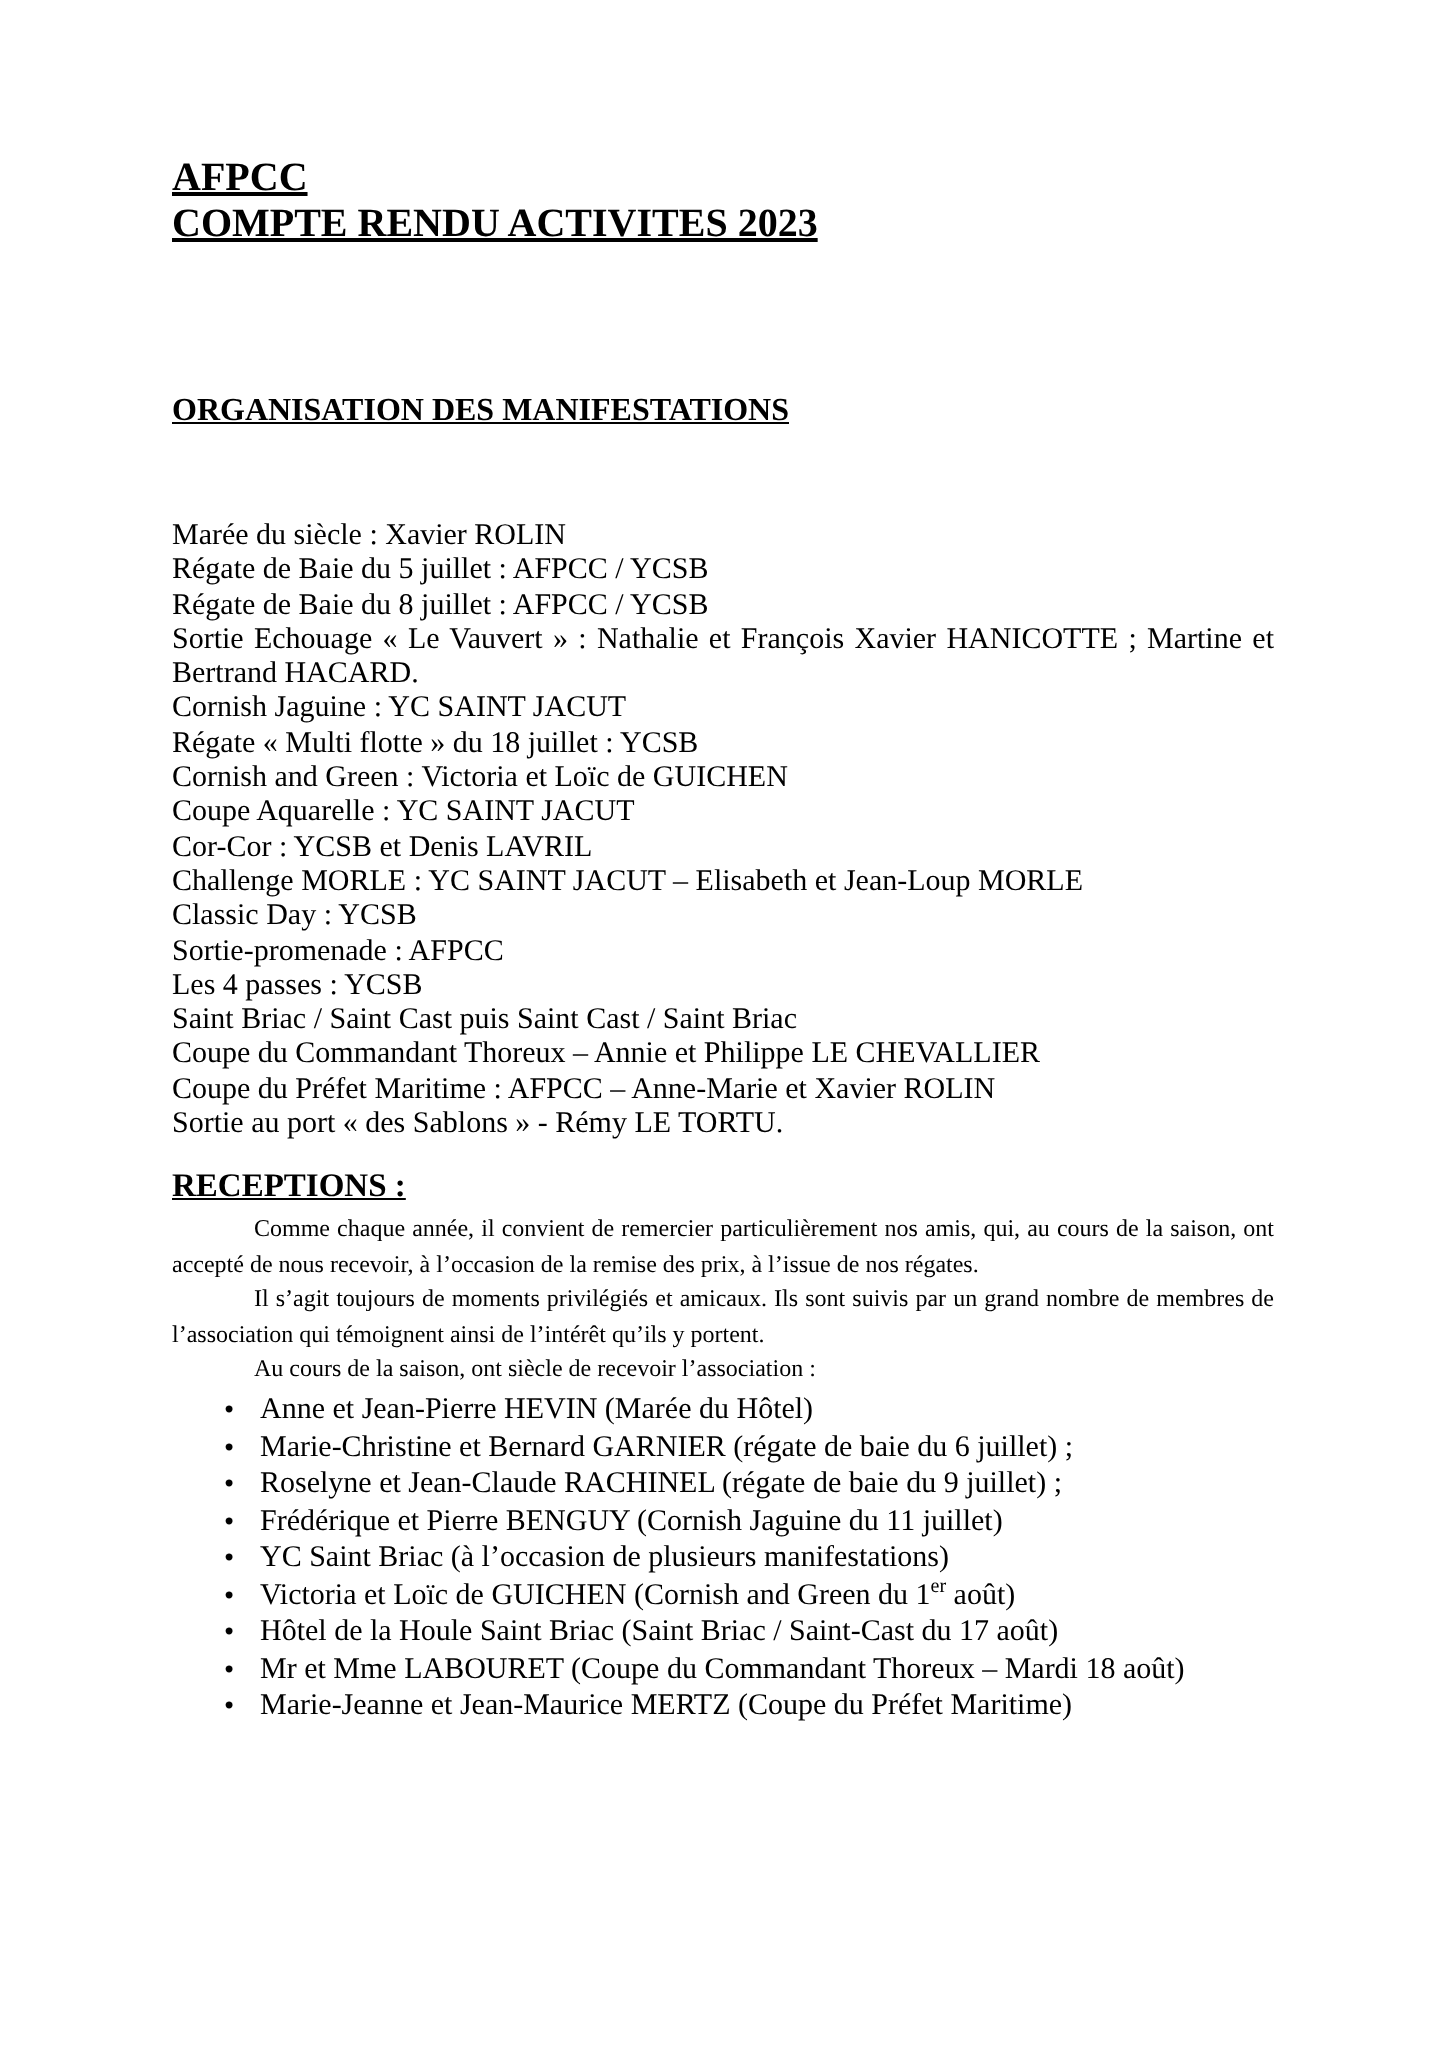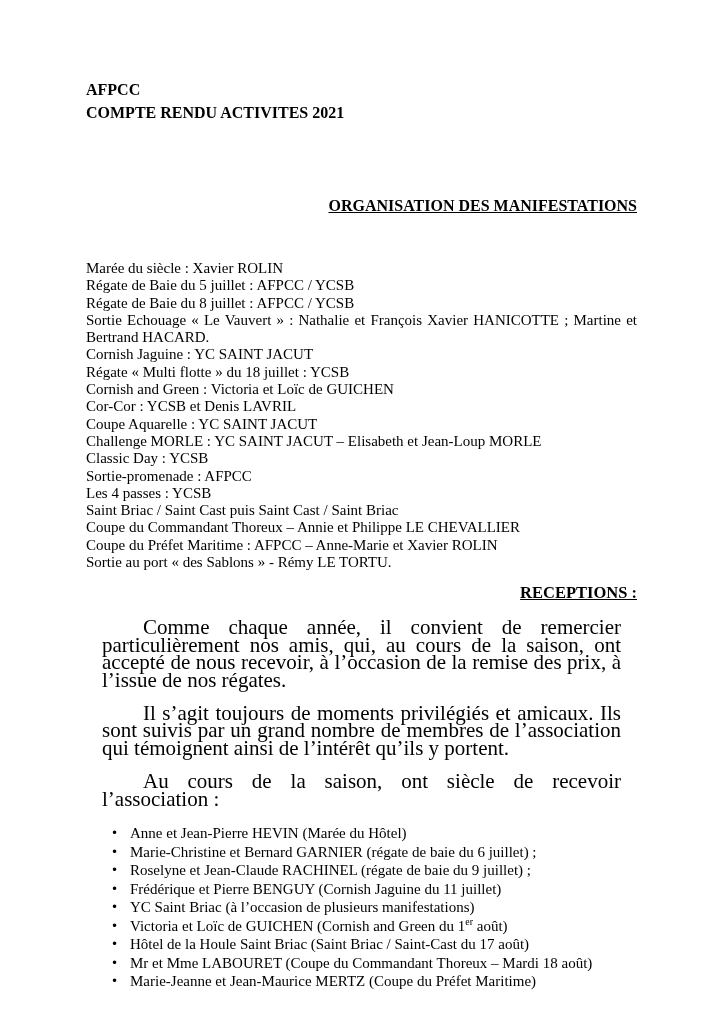--- a/index.html
+++ b/index.html
@@ -11,42 +11,43 @@
     overflow: hidden;
   }
   .page {
     width: 724px; height: 1024px;
     padding: 78px 87px 0 86px;
     overflow: hidden;
   }
   .doc-header { margin: 0; }
   .hline {
     font-weight: bold;
-    font-size: 16px;
+    text-decoration: underline;
+    font-size: 20px;
     line-height: 23px;
   }
   .section-title {
     margin: 0;
-    text-align: right;
+    text-align: left;
     font-weight: bold;
     font-size: 16px;
     line-height: 20px;
   }
   .section-title .u { text-decoration: underline; }
   .title-manifestations { margin-top: 72px; margin-bottom: 44px; }
   .title-receptions { margin-top: 12px; margin-bottom: 3px; font-size: 16.5px; }
   .events {
     font-size: 15px;
     line-height: 17.3px;
     text-align: justify;
   }
   .event-line { margin: 0; }
   .para {
-    margin: 16px;
-    font-size: 21px;
+    margin: 0;
+    font-size: 12px;
     line-height: 17.4px;
     text-align: justify;
     text-indent: 41px;
   }
   .bullets {
     list-style: none;
     margin: 3px 0 0 0;
     padding: 0;
     font-size: 15px;
   }
@@ -64,35 +65,35 @@
   .btext { flex: 1; }
   sup { font-size: 10px; line-height: 0; vertical-align: super; }
 </style>
 </head>
 <body>
 
 <div class="page">
 
   <header class="doc-header">
     <div class="hline">AFPCC</div>
-    <div class="hline">COMPTE RENDU ACTIVITES 2021</div>
+    <div class="hline">COMPTE RENDU ACTIVITES 2023</div>
   </header>
 
   <h1 class="section-title title-manifestations"><span class="u">ORGANISATION DES MANIFESTATIONS</span></h1>
 
   <div class="events">
     <div class="event-line">Marée du siècle : Xavier ROLIN</div>
     <div class="event-line">Régate de Baie du 5 juillet : AFPCC / YCSB</div>
     <div class="event-line">Régate de Baie du 8 juillet : AFPCC / YCSB</div>
     <div class="event-line">Sortie Echouage « Le Vauvert » : Nathalie et François Xavier HANICOTTE ; Martine et Bertrand HACARD.</div>
     <div class="event-line">Cornish Jaguine : YC SAINT JACUT</div>
     <div class="event-line">Régate « Multi flotte » du 18 juillet : YCSB</div>
     <div class="event-line">Cornish and Green : Victoria et Loïc de GUICHEN</div>
+    <div class="event-line">Coupe Aquarelle : YC SAINT JACUT</div>
     <div class="event-line">Cor-Cor : YCSB et Denis LAVRIL</div>
-    <div class="event-line">Coupe Aquarelle : YC SAINT JACUT</div>
     <div class="event-line">Challenge MORLE : YC SAINT JACUT – Elisabeth et Jean-Loup MORLE</div>
     <div class="event-line">Classic Day : YCSB</div>
     <div class="event-line">Sortie-promenade : AFPCC</div>
     <div class="event-line">Les 4 passes : YCSB</div>
     <div class="event-line">Saint Briac / Saint Cast puis Saint Cast / Saint Briac</div>
     <div class="event-line">Coupe du Commandant Thoreux – Annie et Philippe LE CHEVALLIER</div>
     <div class="event-line">Coupe du Préfet Maritime : AFPCC – Anne-Marie et Xavier ROLIN</div>
     <div class="event-line">Sortie au port « des Sablons » - Rémy LE TORTU.</div>
   </div>
 

